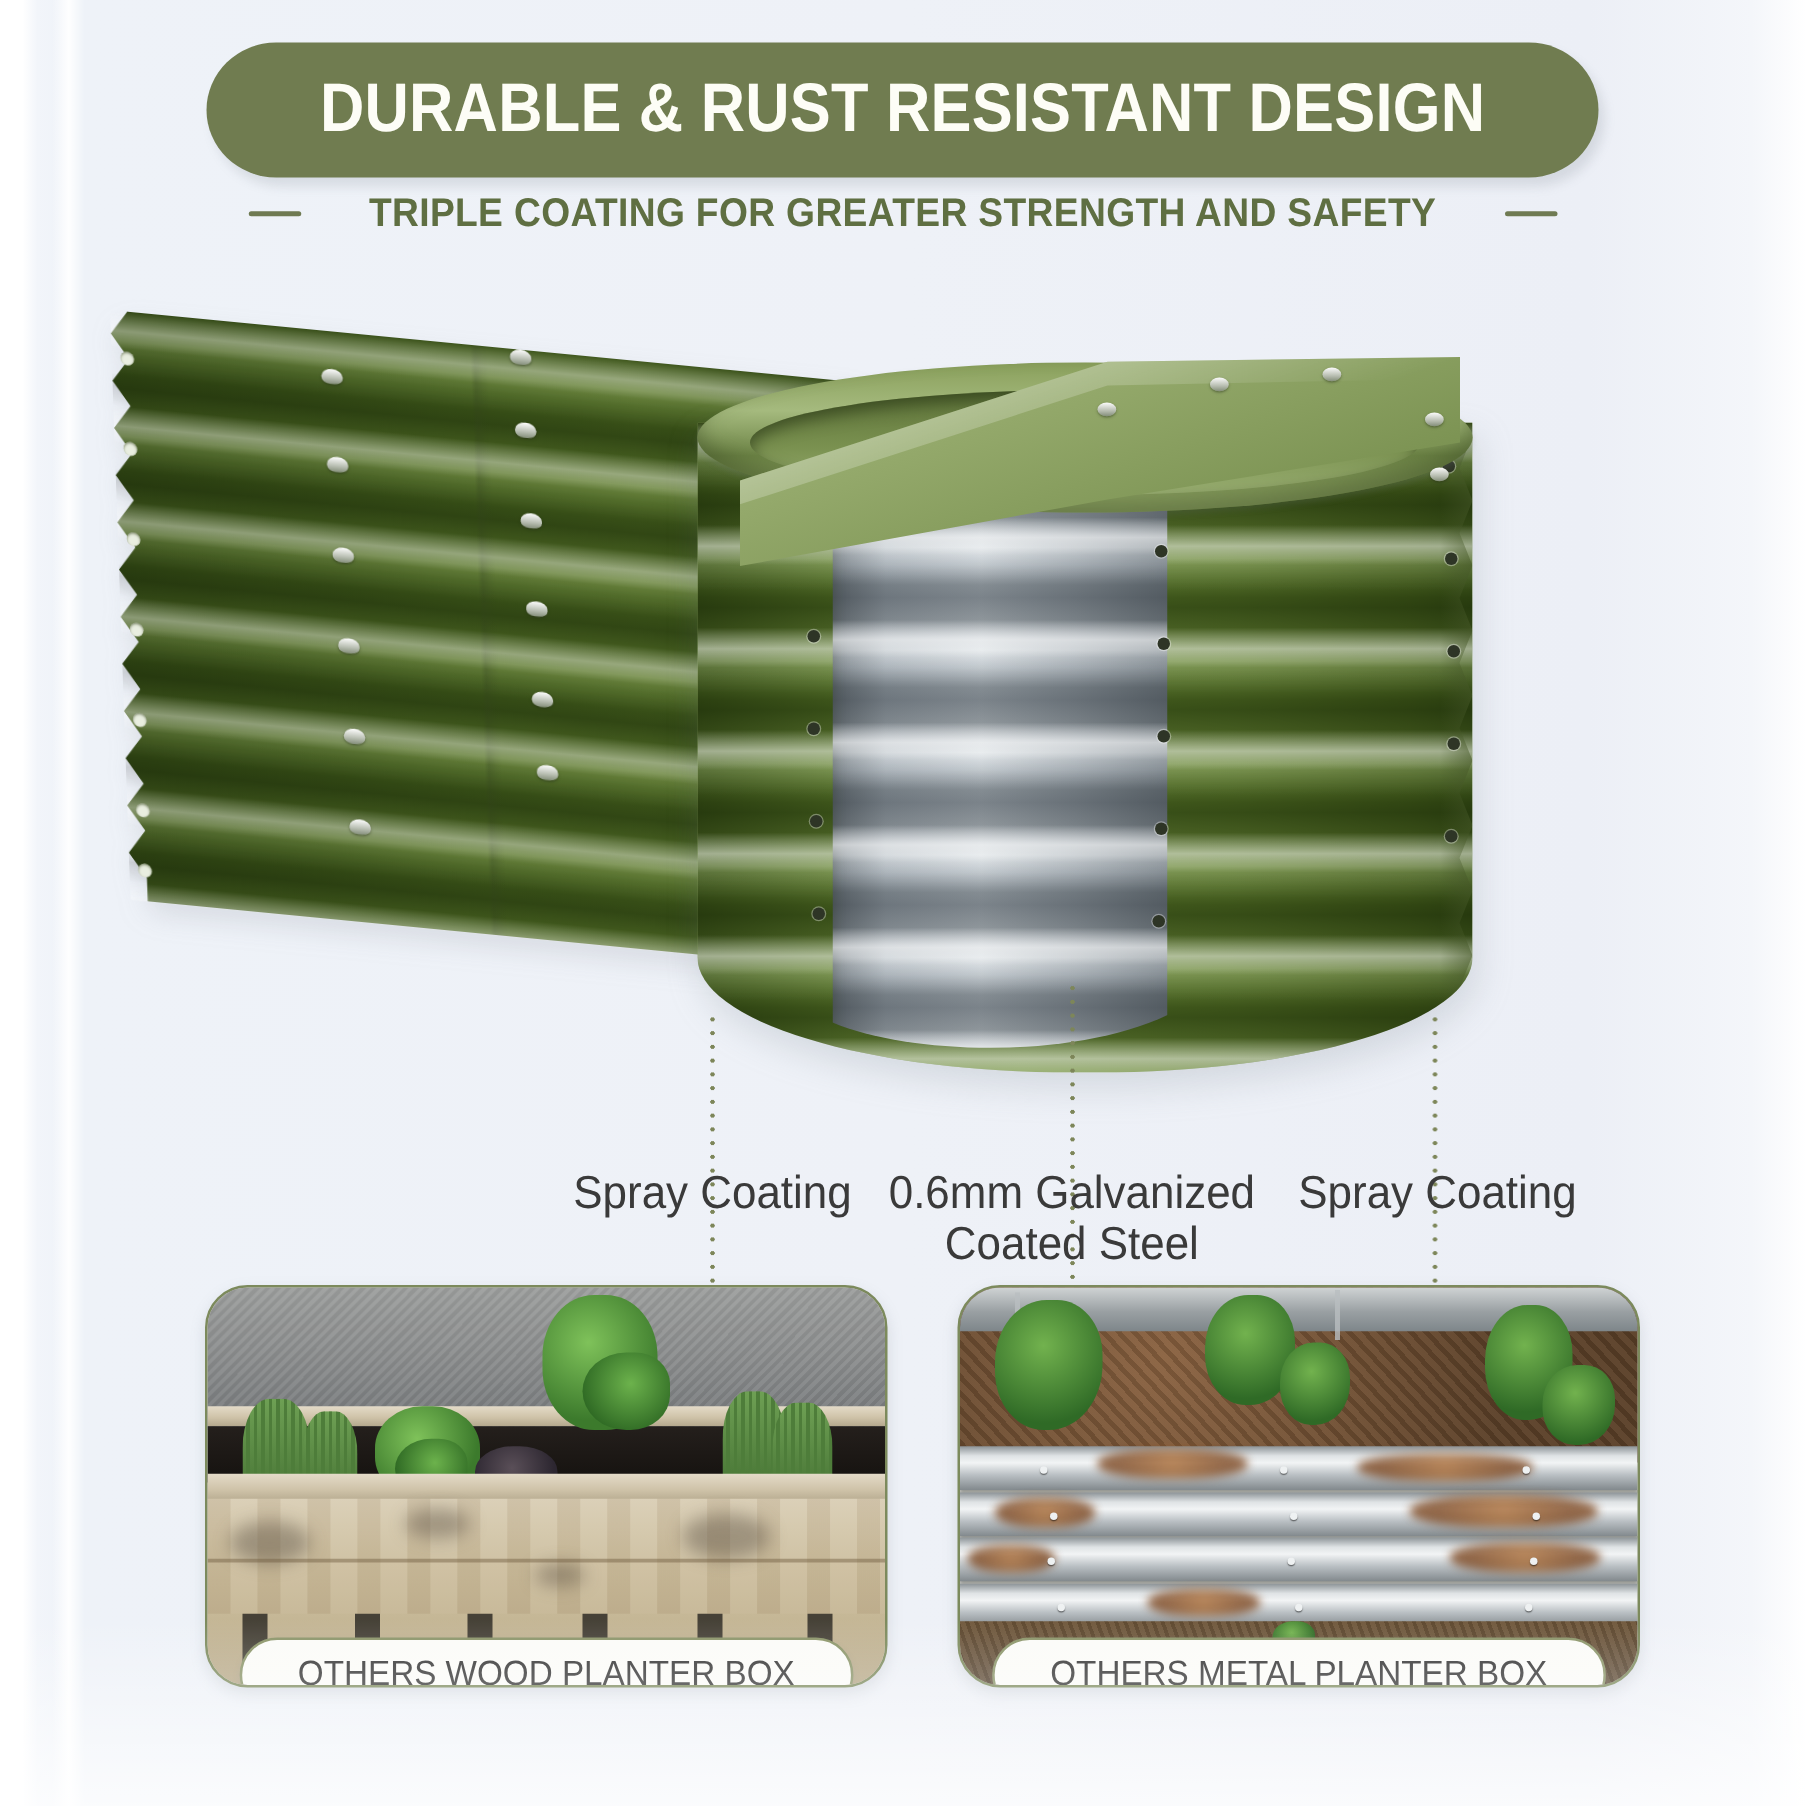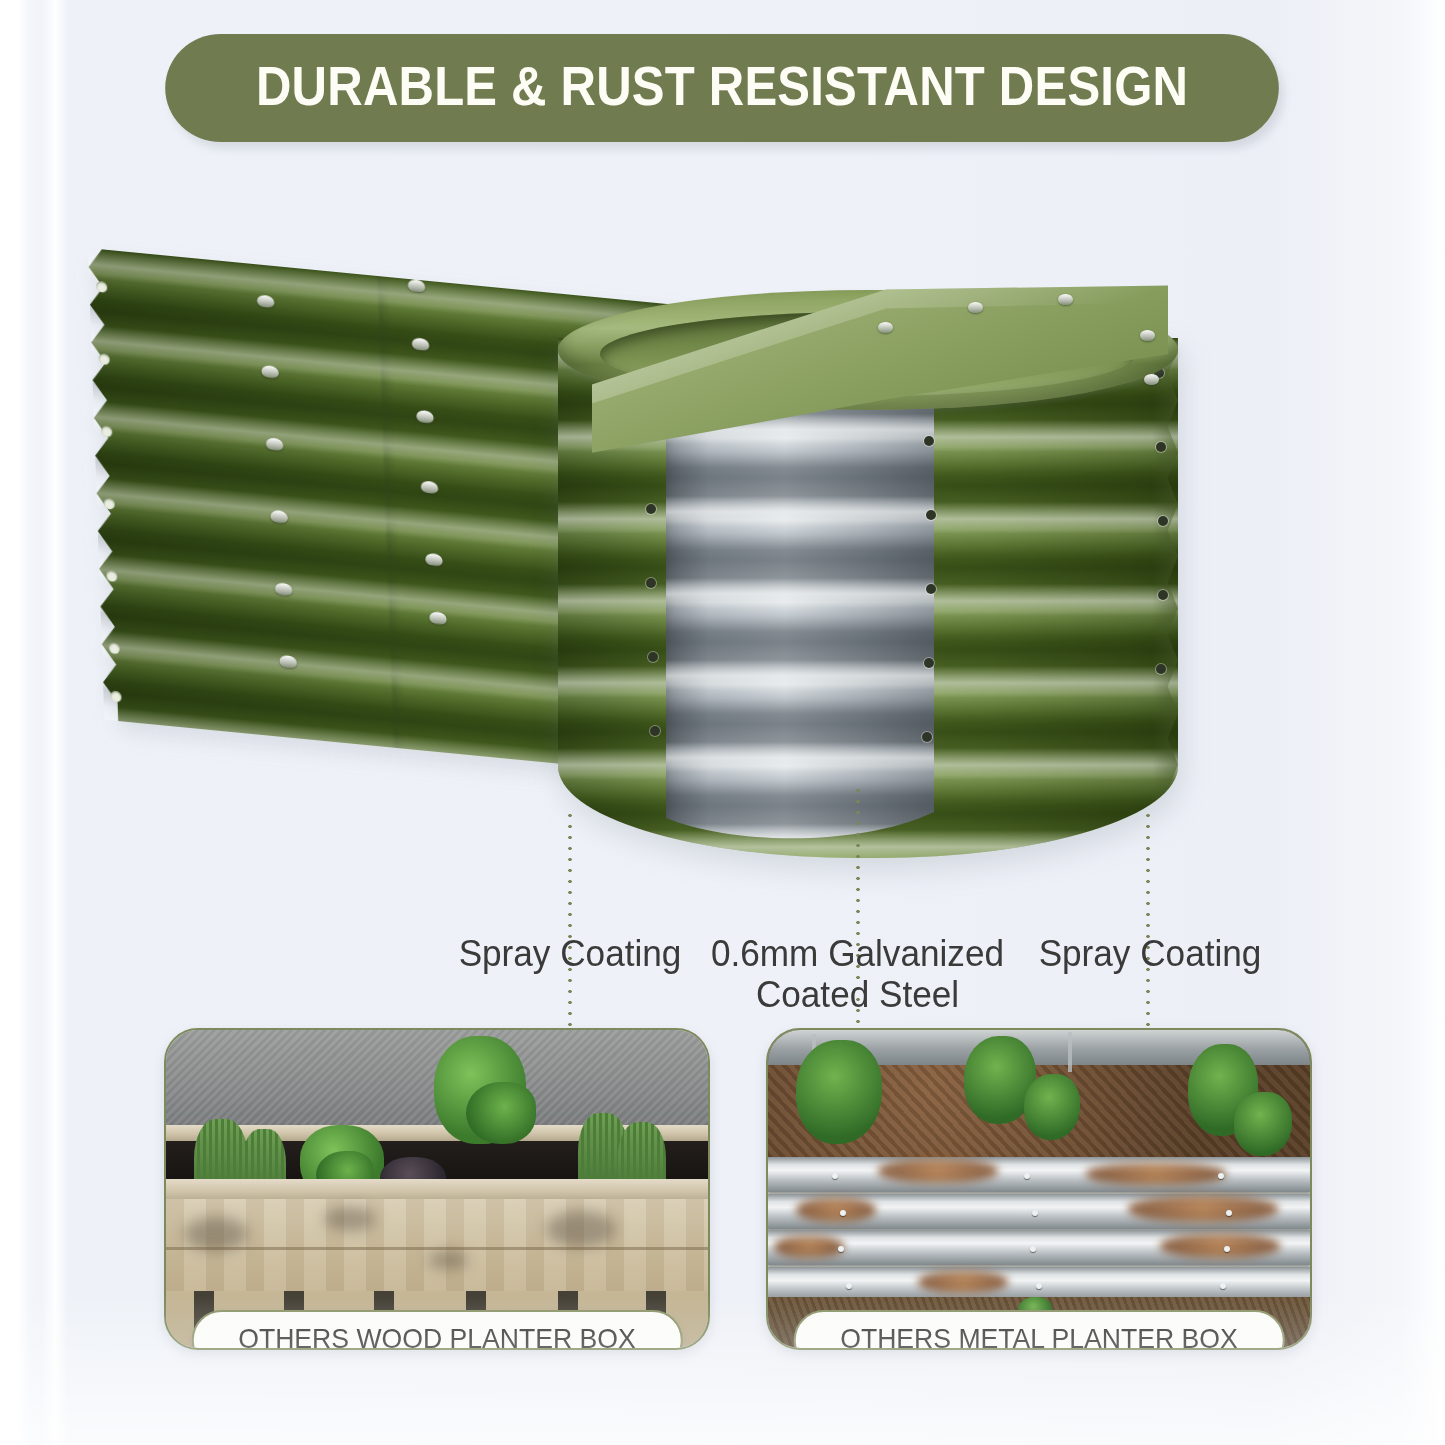--- a/index.html
+++ b/index.html
@@ -370,20 +370,25 @@
 <body>
 
 <div id="page">
 
   <div class="banner-wrap">
     <div class="banner">
       <span>DURABLE &amp; RUST RESISTANT DESIGN</span>
     </div>
   </div>
 
+  <div class="subtitle">
+    <div class="sub-dash"></div>
+    <div class="sub-text">TRIPLE COATING FOR GREATER STRENGTH AND SAFETY</div>
+    <div class="sub-dash"></div>
+  </div>
 
   <div class="hero">
 
     <div class="panel">
       <div class="panel-body"></div>
       <div class="panel-gloss"></div>
       <div class="panel-holes">
         <i style="top:32px"></i>
           <i style="top:104px"></i>
           <i style="top:176px"></i>

